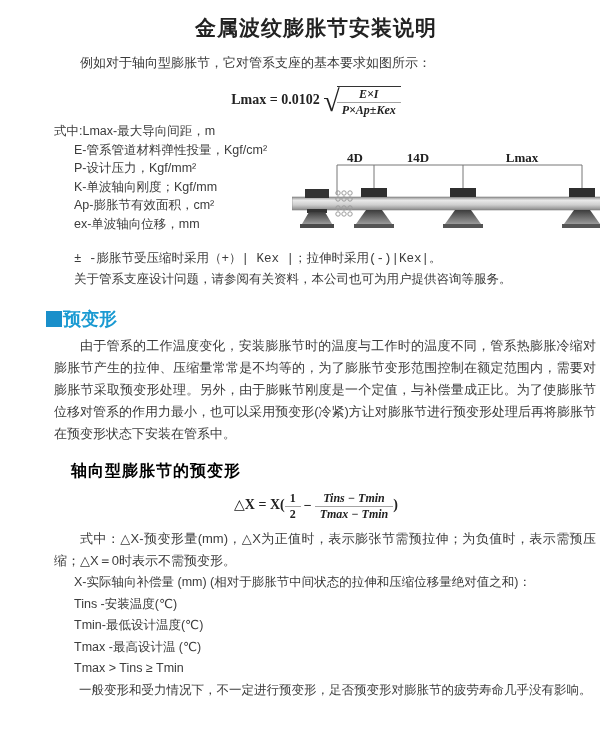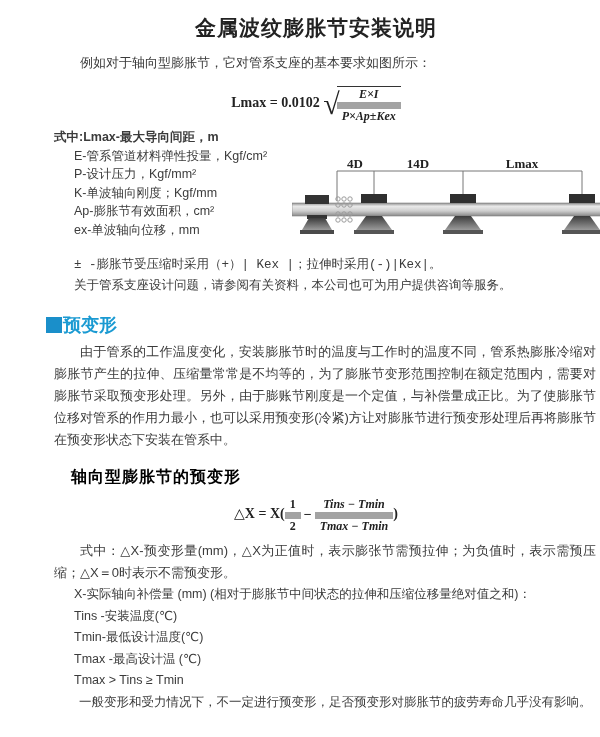--- a/index.html
+++ b/index.html
@@ -24,33 +24,33 @@
     vertical-align:-2px;margin-right:3px;
   }
   .support-label{
     color:#1a96d0;font-size:17px;letter-spacing:1px;vertical-align:-1px;
   }
 
   
   .formula-row{ text-align:center; font-family:"Liberation Serif","DejaVu Serif",serif; color:#222; }
   .f1{margin:12px 0 6px 0;font-weight:bold;font-size:14px;}
   .frac{display:inline-block;vertical-align:middle;text-align:center;line-height:1.05;font-size:12px;}
-  .frac .num{display:block;border-bottom:7px solid #a3a3a3;padding:0 5px 1px 5px;}
+  .frac .num{display:block;border-bottom:1px solid #a3a3a3;padding:0 5px 1px 5px;}
   .frac .den{display:block;padding:1px 5px 0 5px;}
   .ital{font-style:italic;}
   .rsign{font-size:30px;font-weight:bold;vertical-align:middle;line-height:0;margin-right:-3px;}
   .vinculum{border-top:1.6px solid #333;padding-top:1px;}
   .f2{margin:10px 0 8px 0;font-weight:bold;font-size:14px;}
   .fop{vertical-align:middle;padding:0 3px;}
 
   
   .defs-row{display:flex;margin:6px 20px 0 38px;}
   .defs{width:238px;flex:none;font-size:12.5px;line-height:18.5px;}
   .defs div{white-space:nowrap;}
-  .defs div:first-child{margin-left:0;font-weight:bold;}
+  .defs div:first-child{margin-left:0;}
   .defs div{margin-left:20px;}
   .defs div.no-ind{margin-left:0;}
   .figure{flex:1;margin-top:28px;position:relative;}
 
   .plain-line{font-size:12.5px;line-height:21px;margin:0 20px 0 58px;font-family:Liberation Mono, monospace;}
 
   
   .section-heading{margin:16px 0 4px 30px;font-size:18px;font-weight:bold;color:#1a9ad2;}
   .section-heading .blue-square{width:16px;height:16px;vertical-align:-2px;margin-right:1px;}
 

